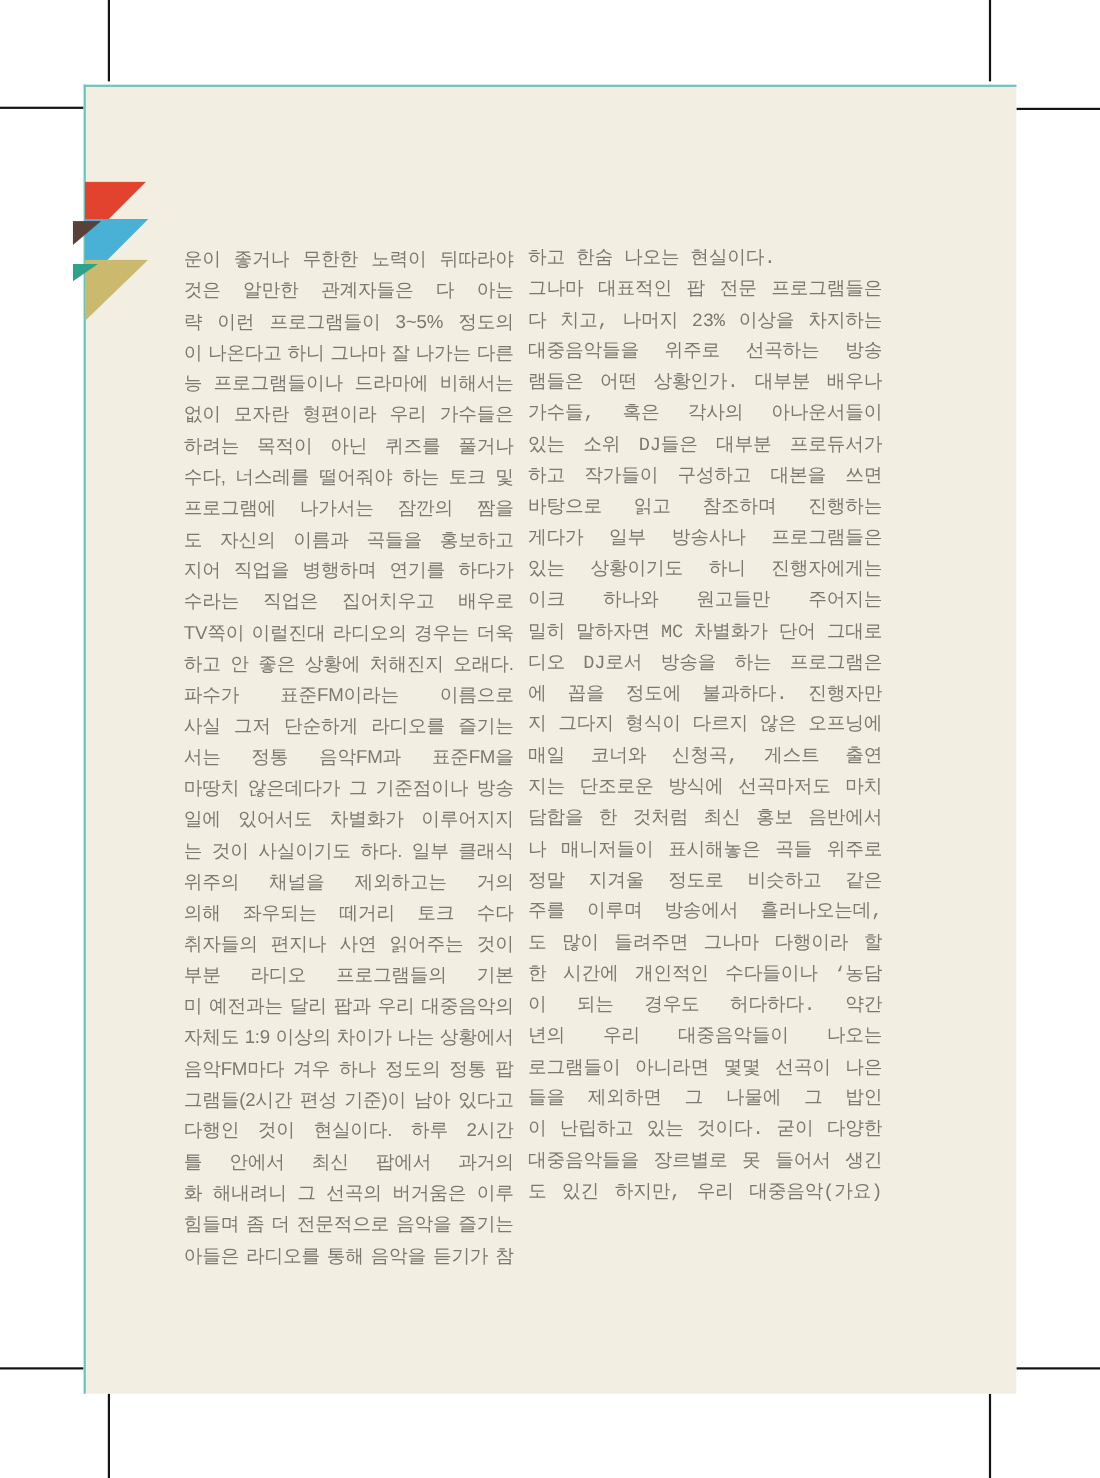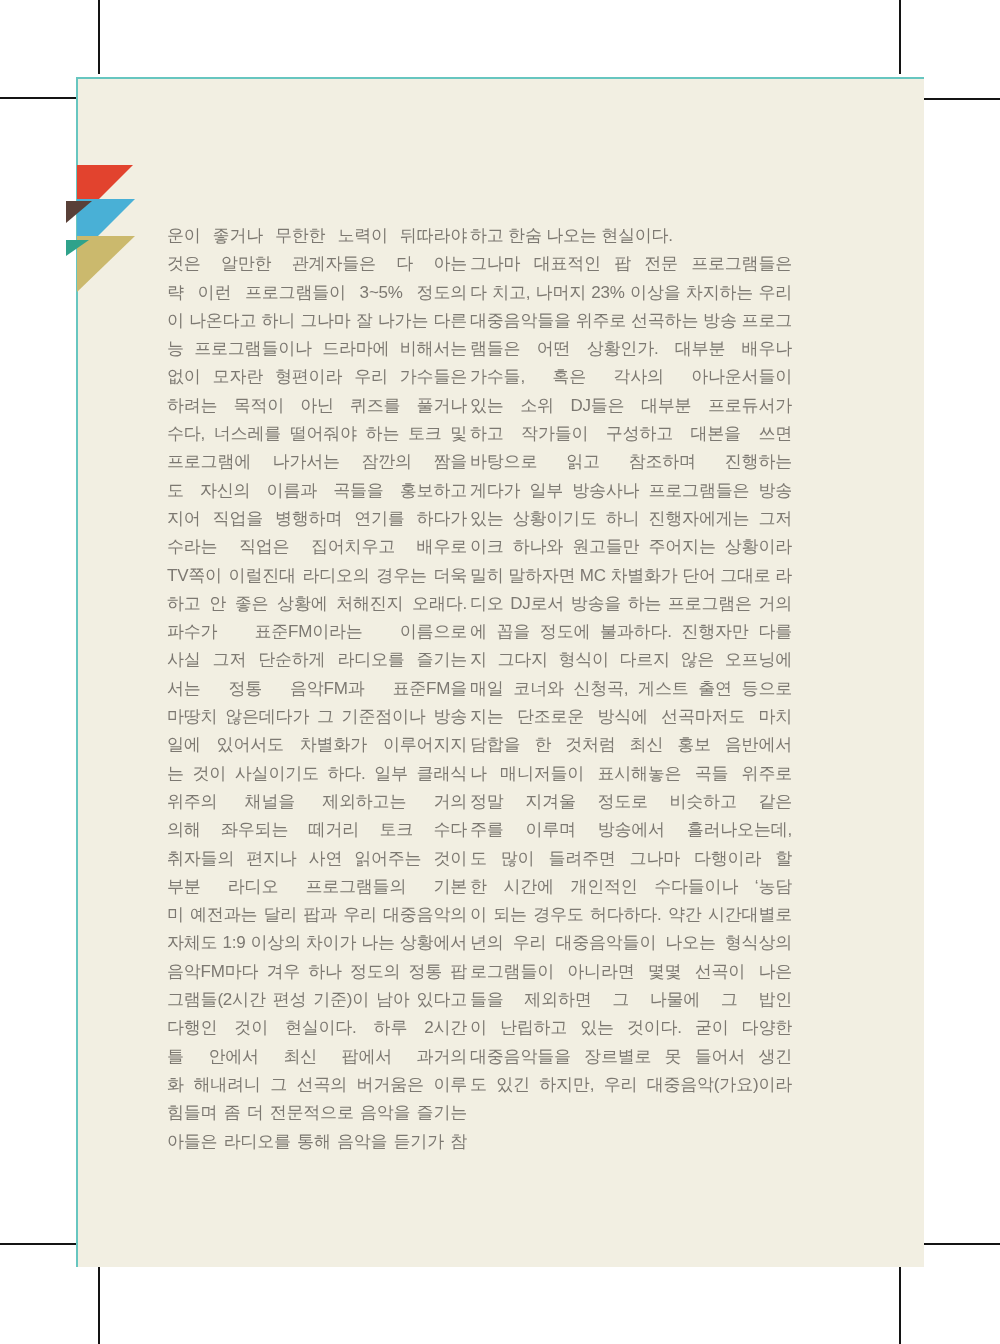--- a/index.html
+++ b/index.html
@@ -49,21 +49,21 @@
   
   .tcol{
     position:absolute;top:222px;
     color:var(--ink);
     font-size:17px;
     letter-spacing:-0.2px;
     line-height:28.3px;
     z-index:5;
   }
   .tcol.c1{left:167px;width:300px;}
-  .tcol.c2{left:470px;width:322px;}
+  .tcol.c2{left:480px;width:322px;font-family:Liberation Mono, monospace;}
   .tline{
     text-align:justify;
     text-align-last:justify;
     white-space:normal;
     word-break:keep-all;
     overflow:hidden;
     height:28.3px;
   }
   .tline.pend{text-align-last:left;}
 </style>

